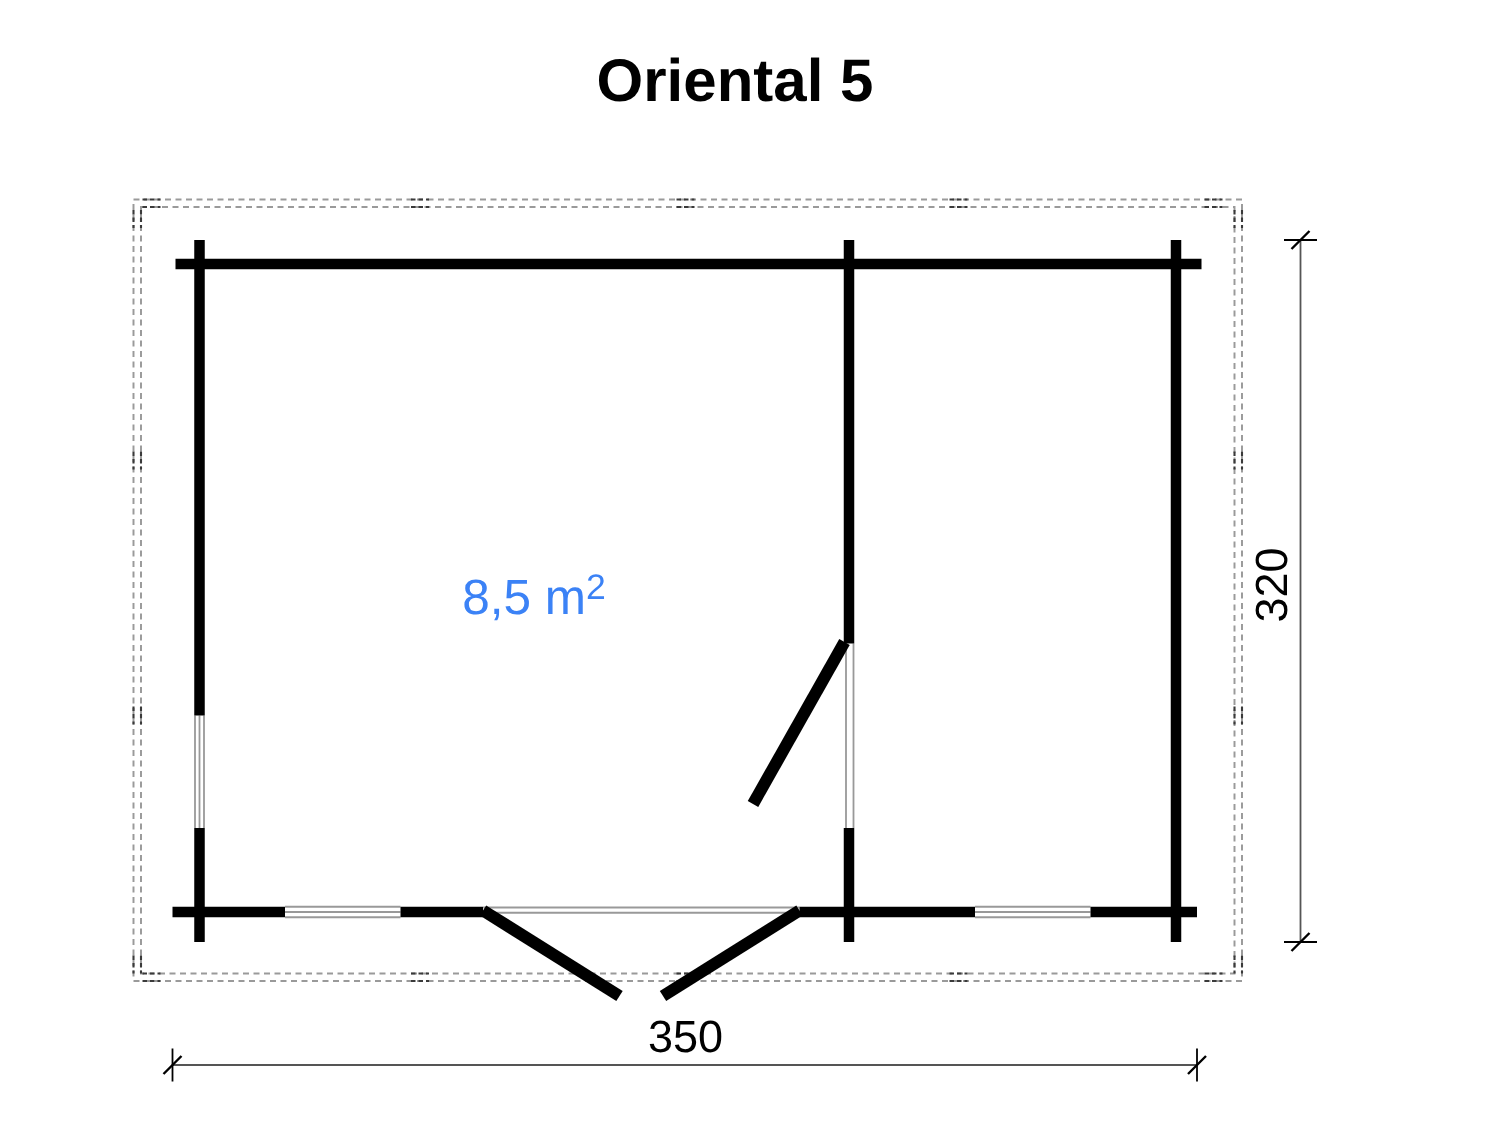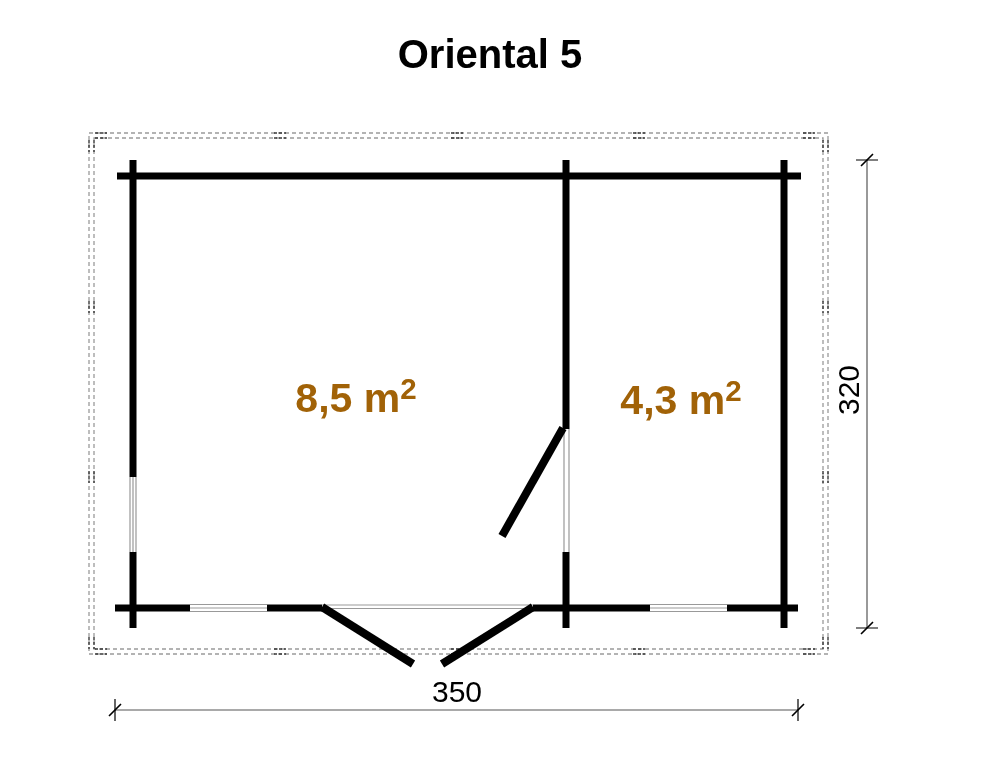--- a/index.html
+++ b/index.html
@@ -29,24 +29,23 @@
     font-size: 40px;
     font-weight: 700;
     color: #000000;
     letter-spacing: 0px;
     white-space: nowrap;
     margin-left: 40px;
   }
   .room-label {
     position: absolute;
     transform: translate(-50%, -50%);
-    font-size: 41px;
-    color: #a16207;
+    font-size: 33px;
+    color: #3b82f6;
     white-space: nowrap;
-    font-weight: bold;
   }
   .room-label sup {
     font-size: 0.72em;
     vertical-align: 0.42em;
     line-height: 0;
   }
   .room-label.left  { left: 356px; top: 398px; }
   .room-label.right { left: 681px; top: 400px; }
   .dim-label {
     position: absolute;
@@ -120,21 +119,18 @@
       <path stroke="#000000" stroke-width="1.6" d="M109 716L121 704 M792 716L804 704"></path>
     </g>
   </svg>
 
   <div class="title">Oriental 5</div>
 
   <div class="room-label left">
     <span>8,5 m</span><sup>2</sup>
   </div>
 
-  <div class="room-label right">
-    <span>4,3 m</span><sup>2</sup>
-  </div>
 
   <div class="dim-label bottom">350</div>
 
   <div class="dim-label side">320</div>
 
 </div>
 
 </body></html>

